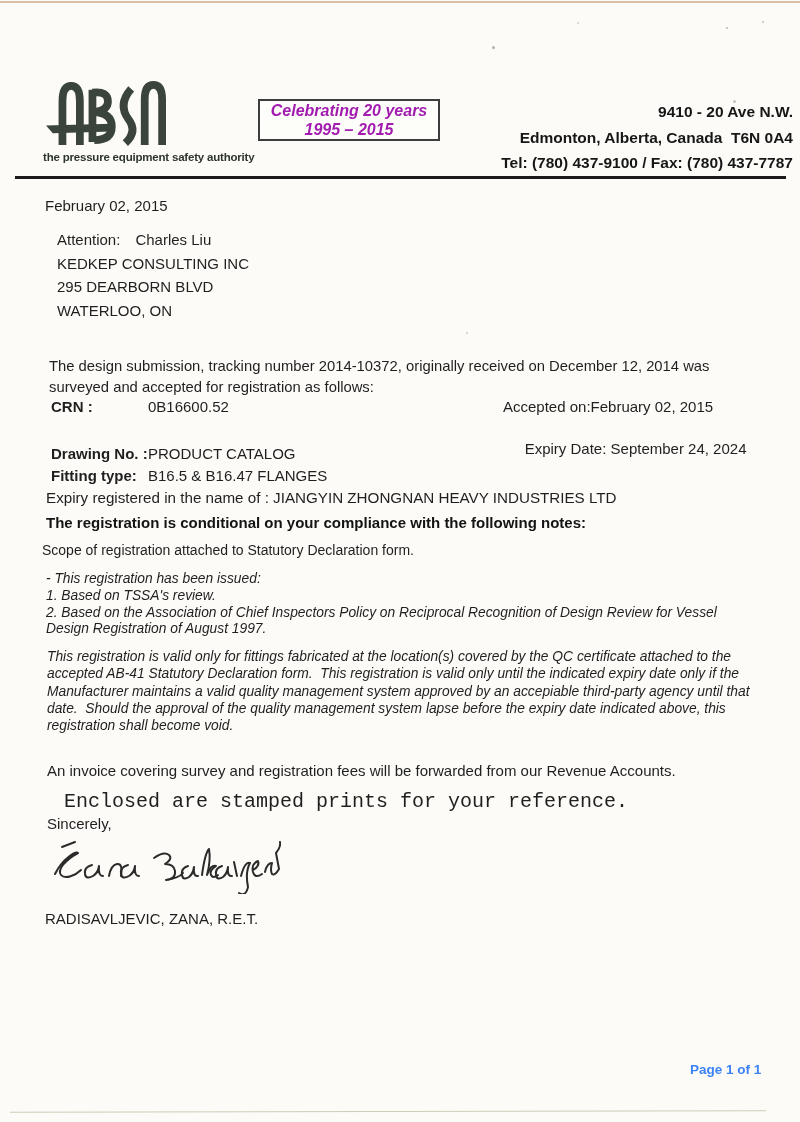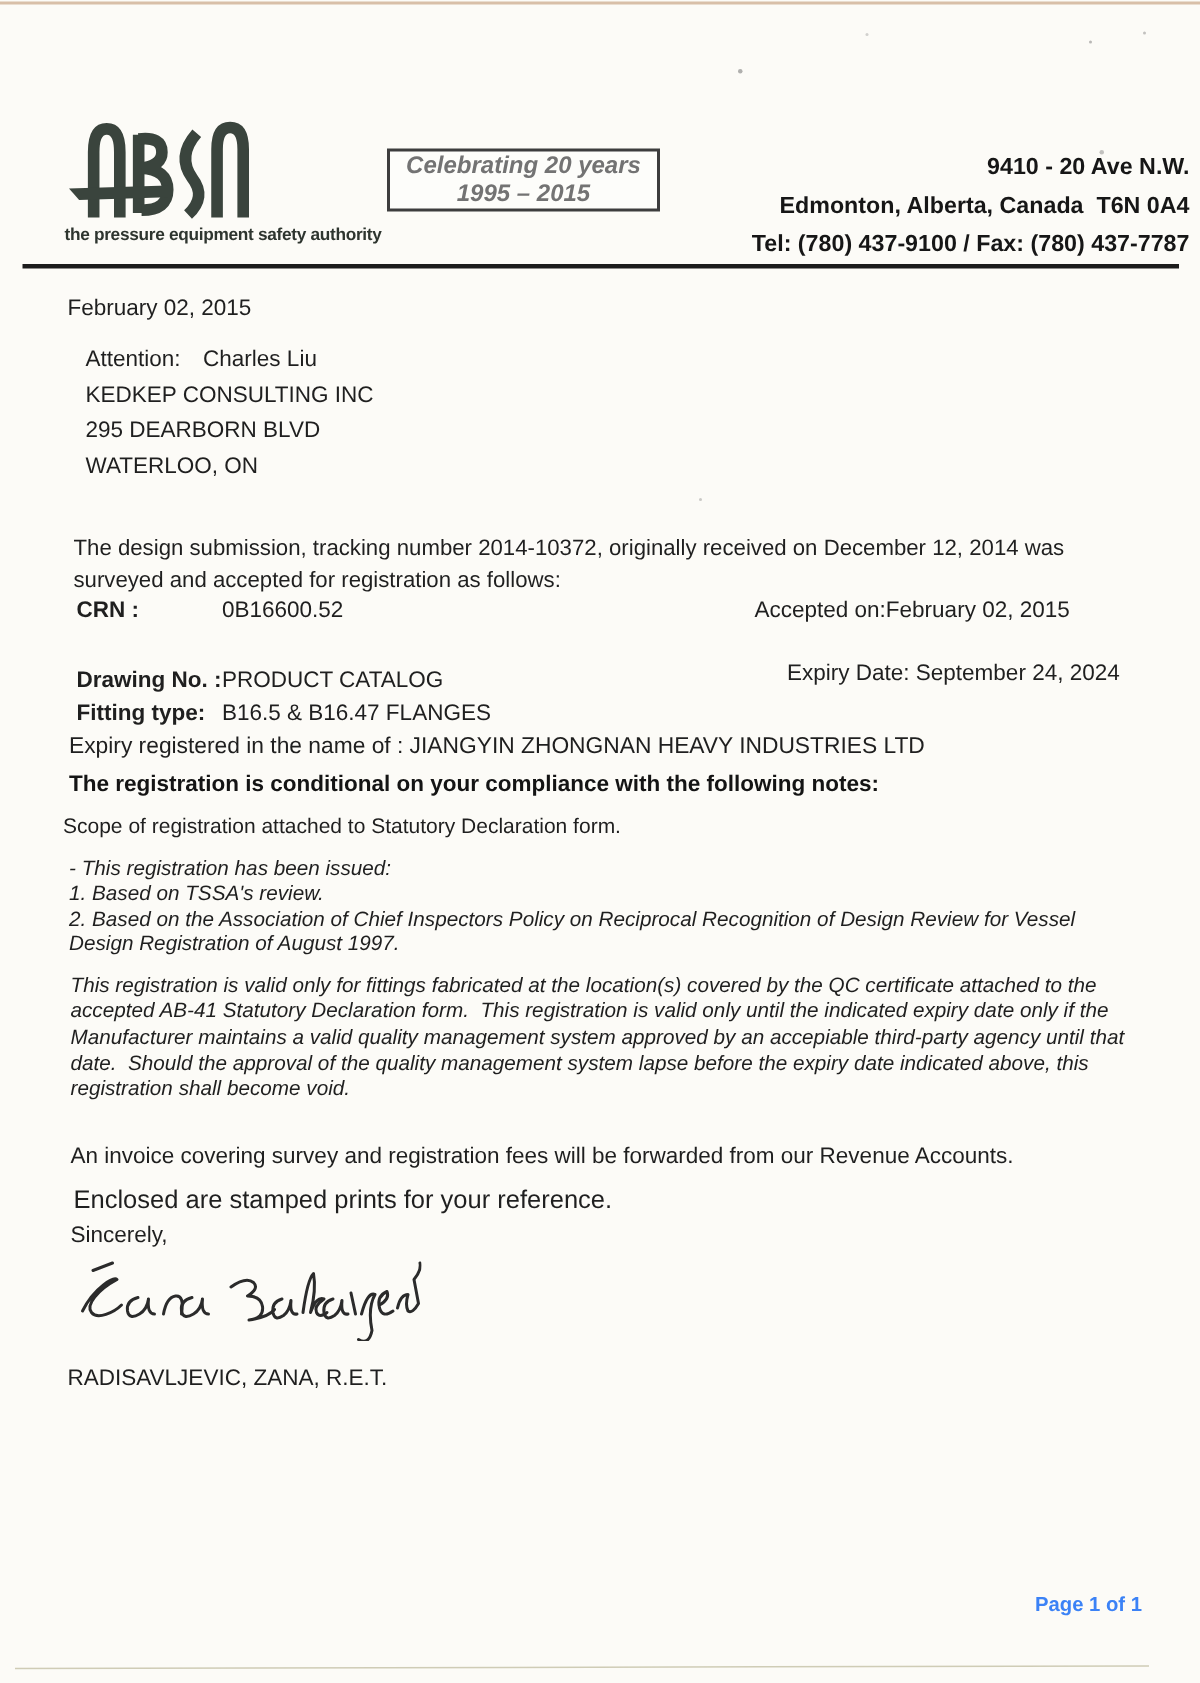--- a/index.html
+++ b/index.html
@@ -14,39 +14,39 @@
   .b { font-weight:normal; }
 
   
   .scan-top-line { top:1px; left:0; width:800px; height:2px; background:rgba(186,142,104,0.55); }
   .logo-svg { left:46px; top:80px; width:120px; height:68px; }
   .logo-tagline { left:43px; top:151px; font-size:11.5px; font-weight:bold; color:#2e352f; letter-spacing:-0.2px; white-space:nowrap; }
   .anniv-box {
     left:258px; top:99px; width:182px; height:42px;
     border:2px solid #3d3d3d; background:#fdfdfa;
     display:flex; flex-direction:column; align-items:center; justify-content:center;
-    font-weight:bold; font-style:italic; font-size:16px; line-height:19px; color:#737373;
+    font-weight:bold; font-style:italic; font-size:16px; line-height:19px; color:#a21caf;
   }
   .addr-block { top:99px; right:7px; text-align:right; font-weight:bold; font-size:15.5px; line-height:25.5px; color:#161616; }
   .header-rule { top:176px; left:15px; width:771px; height:2.5px; background:#1c1c1c; }
   .date-line { left:45px; top:197px; font-size:15px; }
   .attn { left:57px; top:228px; font-size:15px; line-height:23.5px; }
   .attn .name { margin-left:15px; font-weight:normal; }
   .intro { left:49px; top:356px; width:716px; font-size:14.8px; line-height:21px; }
 
   .field-row { left:51px; font-size:15px; }
   .field-row .lab { display:inline-block; width:97px; font-weight:bold; }
   .right-field { font-size:15px; }
   .registered { left:46px; top:489px; font-size:15.2px; }
   .conditional { left:46px; top:514px; font-size:15px; font-weight:bold; color:#141414; }
   .scope { left:42px; top:542px; font-size:14px; }
   .issued { left:46px; top:571px; width:704px; font-size:13.8px; font-style:italic; line-height:16.8px; }
   .validity { left:47px; top:648px; width:720px; font-size:13.8px; font-style:italic; line-height:17.3px; }
   .invoice { left:47px; top:762px; font-size:15px; }
-  .enclosed { left:49px; top:790px; font-size:17px; }
+  .enclosed { left:64px; top:790px; font-size:20px;font-family:Liberation Mono, monospace; }
   .closing { left:47px; top:815px; font-size:15px; }
   .signature { left:46px; top:834px; width:235px; height:60px; }
   .signer { left:45px; top:910px; font-size:15px; }
   .page-footer { left:690px; top:1062px; font-size:13.5px; font-weight:bold; color:#3b82f6; }
   .scan-bottom-line { top:1111px; left:10px; width:756px; height:1px; background:#cfccb6; transform:rotate(-0.12deg); }
 
   .speck { border-radius:50%; background:#555; }
 </style>
 </head>
 <body>

